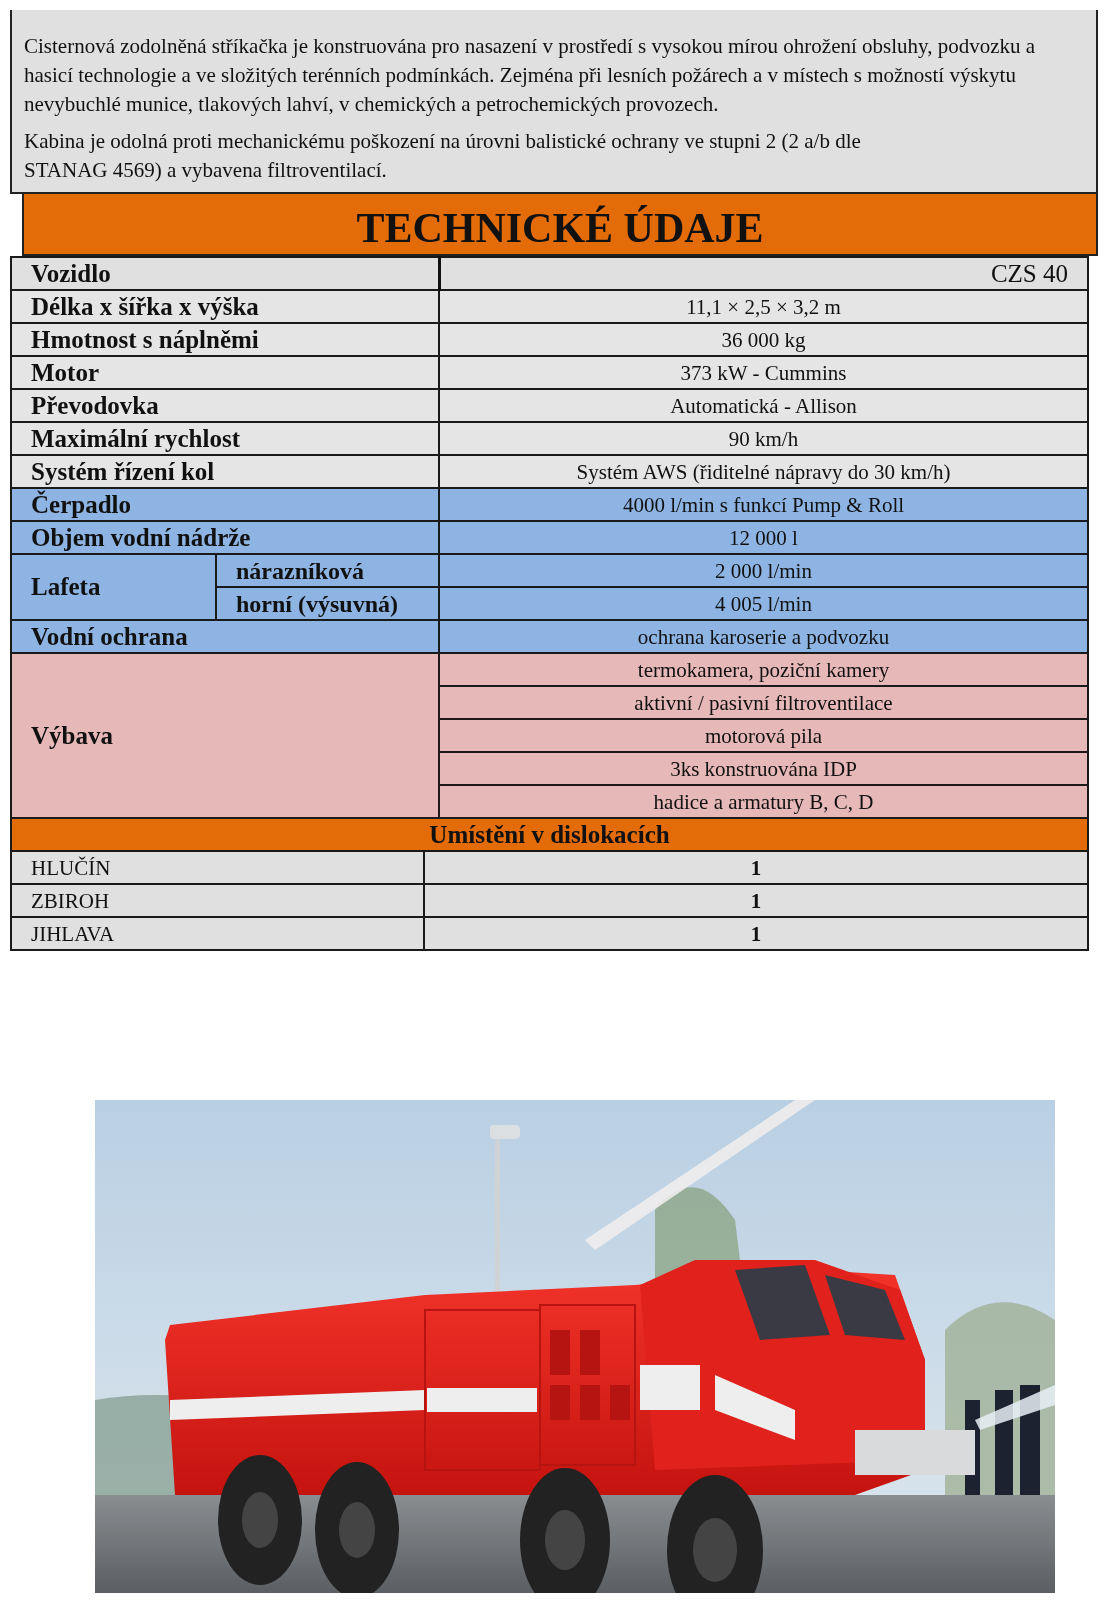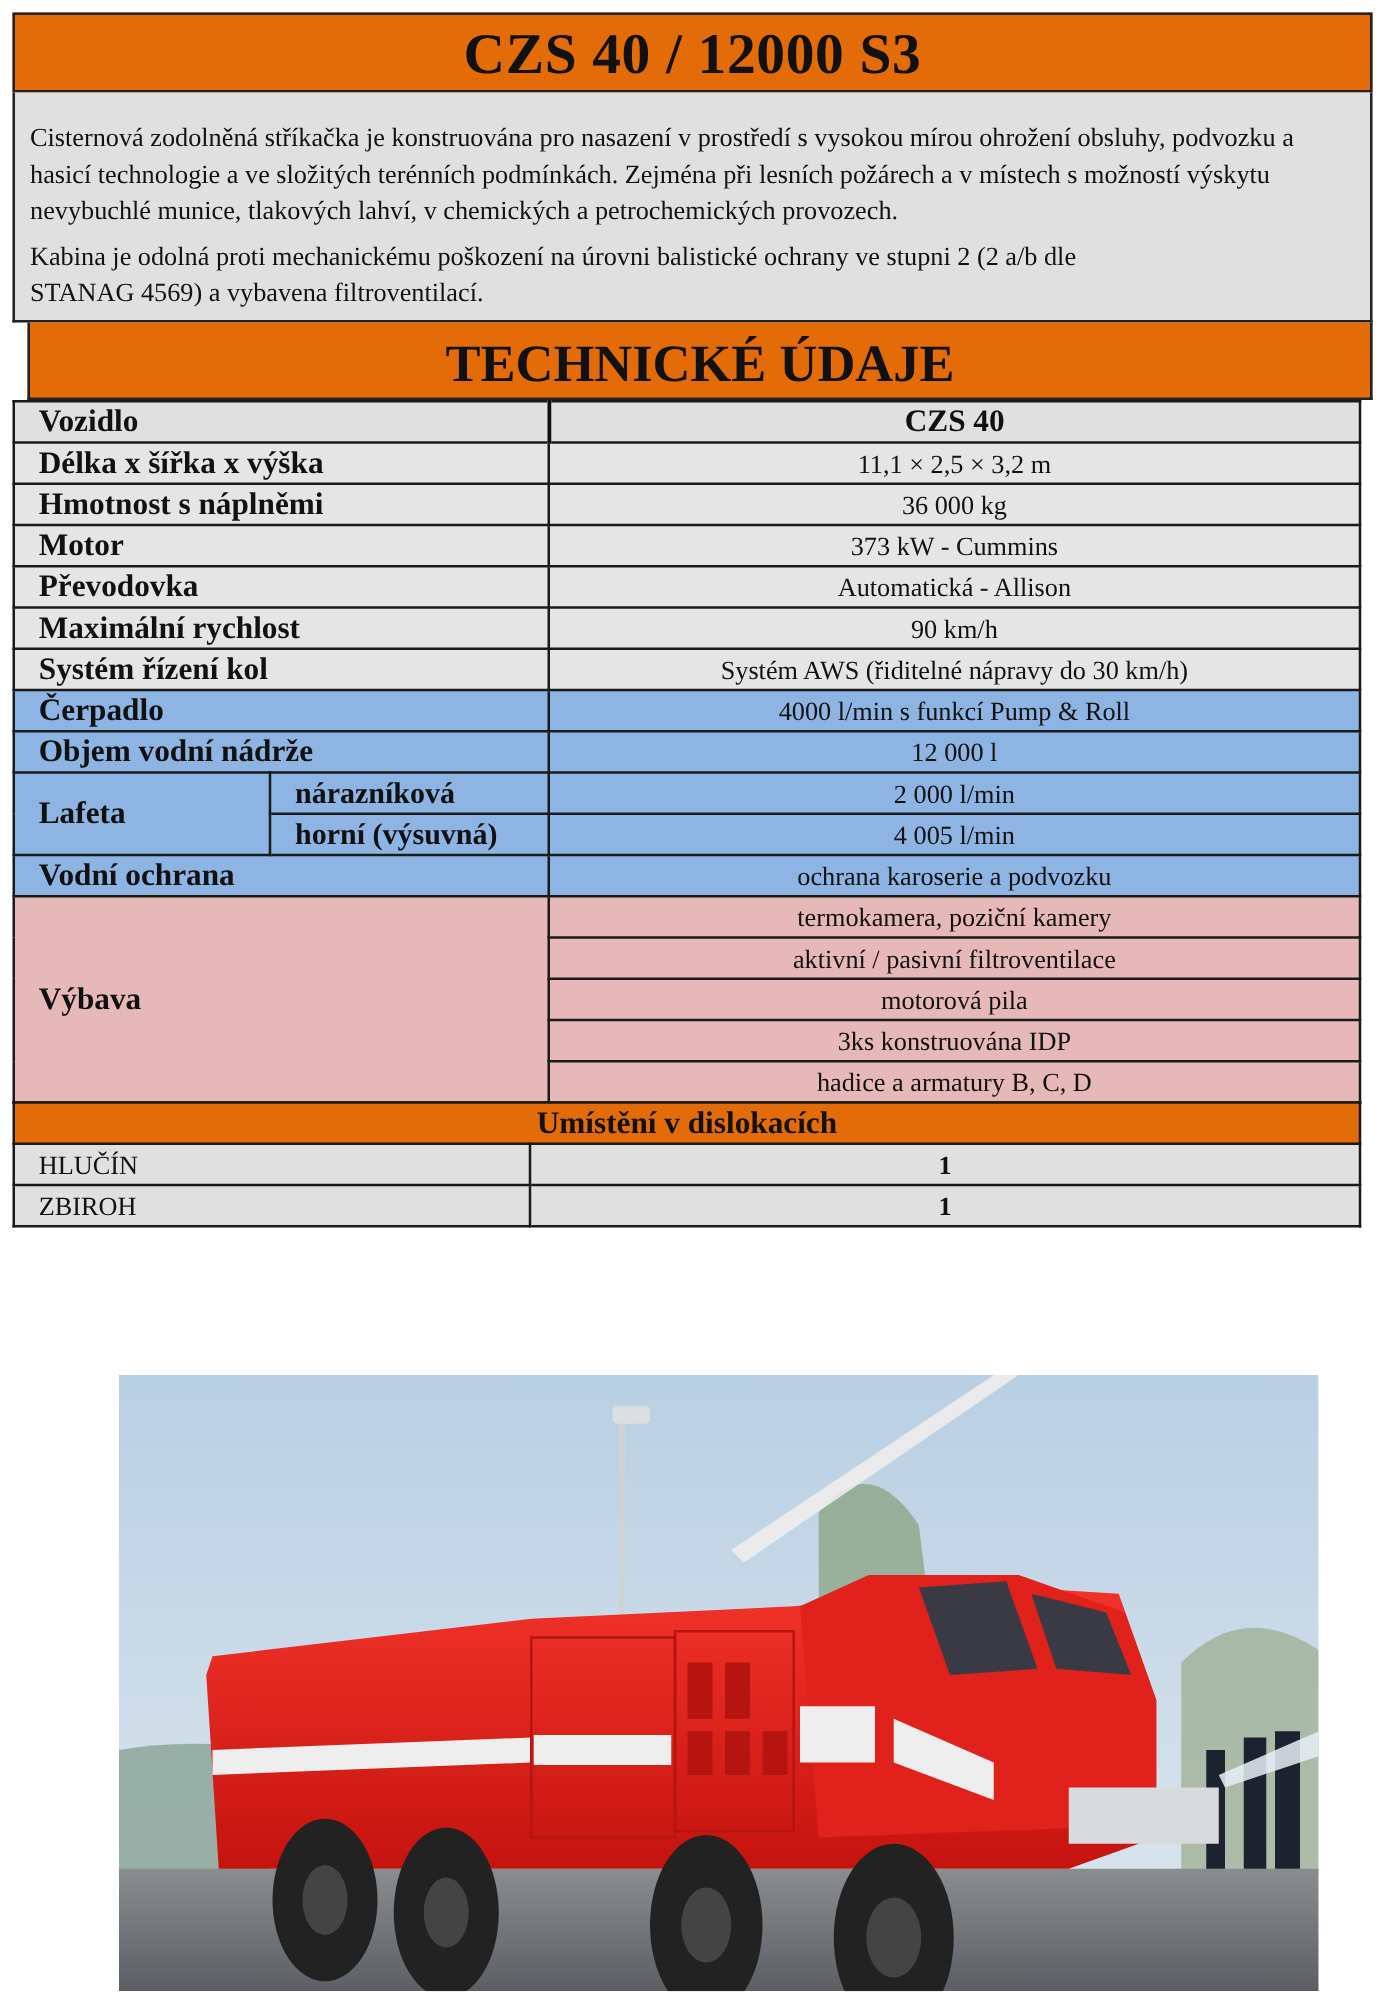--- a/index.html
+++ b/index.html
@@ -17,34 +17,31 @@
   .tech-bar h2 { margin:0; font-size:42px; font-weight:bold; }
   table.spec { border-collapse:collapse; width:1077px; table-layout:fixed; }
   table.spec td { border:2px solid #1a1a1a; padding:0 19px; height:31px; font-size:22px; line-height:30px; }
   td.lbl { font-weight:bold; font-size:25px !important; }
   td.val { text-align:center; font-size:21px !important; }
   .gray { background:#e0e0e0; }
   .green { background:#e5e5e5; }
   .blue { background:#8db4e2; }
   .pink { background:#e6b8b7; }
   .orange { background:#e36c09; }
-  td.hdr-val { font-weight:bold; font-size:25px !important; text-align:center; }
+  td.hdr-val { font-weight:normal; font-size:25px !important; text-align:right; }
   td.sub { font-weight:bold; font-size:24px !important; padding-left:10px; }
   td.loc-hdr { text-align:center; font-weight:bold; font-size:25px !important; height:30px; }
   td.loc { font-size:21px !important; height:31px; }
   td.loc-val { text-align:center; font-weight:bold; font-size:21px !important; }
   .photo { position:absolute; left:95px; top:1100px; width:960px; height:493px; overflow:hidden; }
 </style>
 </head>
 <body>
 
 <div class="sheet">
-  <div class="title-bar">
-    <h1>CZS 40 / 12000 S3</h1>
-  </div>
 
   <div class="intro">
     <p>Cisternová zodolněná stříkačka je konstruována pro nasazení v prostředí s vysokou mírou ohrožení obsluhy, podvozku a hasicí technologie a ve složitých terénních podmínkách. Zejména při lesních požárech a v místech s možností výskytu nevybuchlé munice, tlakových lahví, v chemických a petrochemických provozech.</p>
     <p style="width:900px;">Kabina je odolná proti mechanickému poškození na úrovni balistické ochrany ve stupni 2 (2 a/b dle STANAG 4569) a vybavena filtroventilací.</p>
   </div>
 
   <div class="tech-bar">
     <h2>TECHNICKÉ ÚDAJE</h2>
   </div>
 
@@ -131,20 +128,24 @@
     <tbody>
         <tr class="orange">
       <td class="loc-hdr" colspan="2">Umístění v dislokacích</td>
     </tr>
     <tr class="gray">
       <td class="loc">HLUČÍN</td>
       <td class="loc-val">1</td>
     </tr>
     <tr class="gray">
       <td class="loc">ZBIROH</td>
+      <td class="loc-val">1</td>
+    </tr>
+    <tr class="gray">
+      <td class="loc">JIHLAVA</td>
       <td class="loc-val">1</td>
     </tr>
   </tbody>
     </table>
 </div>
 
 <div class="photo">
   <svg width="960" height="493" viewBox="0 0 960 493" xmlns="http://www.w3.org/2000/svg">
     <defs>
       <linearGradient id="sky" x1="0" y1="0" x2="0" y2="1">

